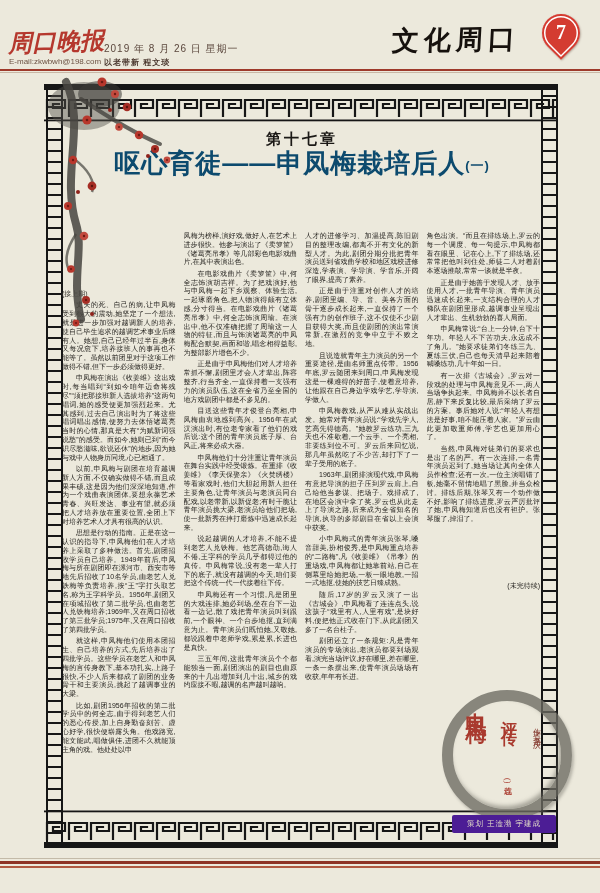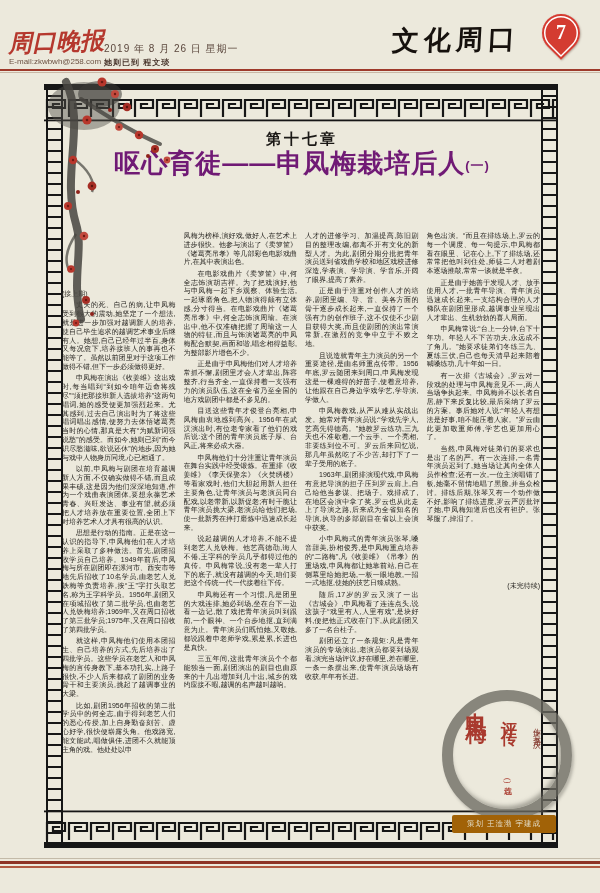--- a/index.html
+++ b/index.html
@@ -34,21 +34,21 @@
   .band-top{left:44px;top:84px;}
   .band-bottom{left:44px;top:810px;}
   .band-side{position:absolute;top:84px;width:13px;height:764px;z-index:1;
     border-left:2.2px solid #161616;border-right:2.2px solid #161616;
     background:repeating-linear-gradient(180deg,#161616 0 2.2px,transparent 2.2px 11px);}
   .band-left{left:46px;}
   .band-right{left:541px;}
   
   .title-wrap{position:absolute;left:60px;top:130px;width:484px;text-align:center;z-index:3;}
   .chapter{font-size:15px;font-weight:bold;color:#1b1916;letter-spacing:3px;margin-bottom:0;}
-  .main-title{font-size:26px;font-weight:900;color:#701a75;letter-spacing:1px;line-height:1.15;}
+  .main-title{font-size:26px;font-weight:900;color:#0c4a6e;letter-spacing:1px;line-height:1.15;}
   .main-title .suffix{font-size:13px;font-weight:bold;vertical-align:2px;}
   
   .body-area{position:absolute;left:62px;top:232px;width:478px;height:578px;
     display:flex;gap:8px;overflow:hidden;z-index:2;}
   .col{flex:1 1 0;font-size:7px;line-height:1.26;text-align:justify;overflow:hidden;}
   .col.first{padding-top:58px;}
   .col p{margin:0 0 2.5px;text-indent:2em;}
   .col p.noindent{text-indent:0;}
   .col p.lead{text-indent:0;color:#33302a;}
   .col p.right{text-align:right;text-indent:0;margin-top:58px;}
@@ -60,40 +60,40 @@
     border:11px solid rgba(108,106,98,.78);filter:blur(.7px);
     box-shadow:2px 3px 3px rgba(120,118,108,.45), inset -2px -3px 4px rgba(110,108,98,.55);}
   .vtxt{position:absolute;writing-mode:vertical-rl;
     font-family:"Liberation Serif","DejaVu Serif",serif;}
   .t-main{left:22px;top:12px;font-size:21px;font-weight:bold;color:#a93a2e;letter-spacing:5px;}
   .t-sub{left:58px;top:24px;font-size:16px;font-weight:bold;color:#a93a2e;letter-spacing:9px;}
   .t-serial{left:61px;top:94px;font-size:8px;color:#a93a2e;}
   .t-author{left:90px;top:38px;font-size:8px;color:#7c2b21;letter-spacing:2px;}
   
   .credits{position:absolute;left:452px;top:815px;width:104px;height:18px;z-index:5;
-    background:#a16207;color:#e3ddc8;font-size:7.5px;line-height:18px;
+    background:#4c1d95;color:#e3ddc8;font-size:7.5px;line-height:18px;
     text-align:center;letter-spacing:1px;border-radius:2px;}
   .brule1{position:absolute;left:0;top:858px;width:600px;height:1px;background:#c3baa8;}
   .brule2{position:absolute;left:0;top:861px;width:600px;height:3px;background:#8e3426;}
   .brule3{position:absolute;left:0;top:866px;width:600px;height:2px;background:#b05a42;}
   .defs-svg{position:absolute;width:0;height:0;}
 </style>
 </head>
 <body>
 
 <svg class="defs-svg" aria-hidden="true">
   <defs>
     <path id="fretkey" d="M2 24 V8 H20 V16 H8 V12 H14" fill="none" stroke="#161616" stroke-width="2.2" stroke-linecap="square"></path>
   </defs>
 </svg>
 
 <div class="masthead">周口晚报</div>
 <div class="hdr-date">2019 年 8 月 26 日 星期一</div>
-<div class="hdr-email">E-mail:zkwbwh@258.com</div>
-<div class="hdr-editor">她则已到 程文琰</div>
+<div class="hdr-email">E-mail:zkwbwh@198.com</div>
+<div class="hdr-editor">以老带新 程文琰</div>
 <div class="section-title">文化周口</div>
 <div class="badge">
   <span>7</span>
 </div>
 <div class="hdr-rule"></div>
 <div class="hdr-rule2"></div>
 
 <svg class="band band-top" width="514" height="38">
   <rect x="0" y="0" width="514" height="6" fill="#161616"></rect>
   <rect x="0" y="35.5" width="514" height="1.8" fill="#161616"></rect>

